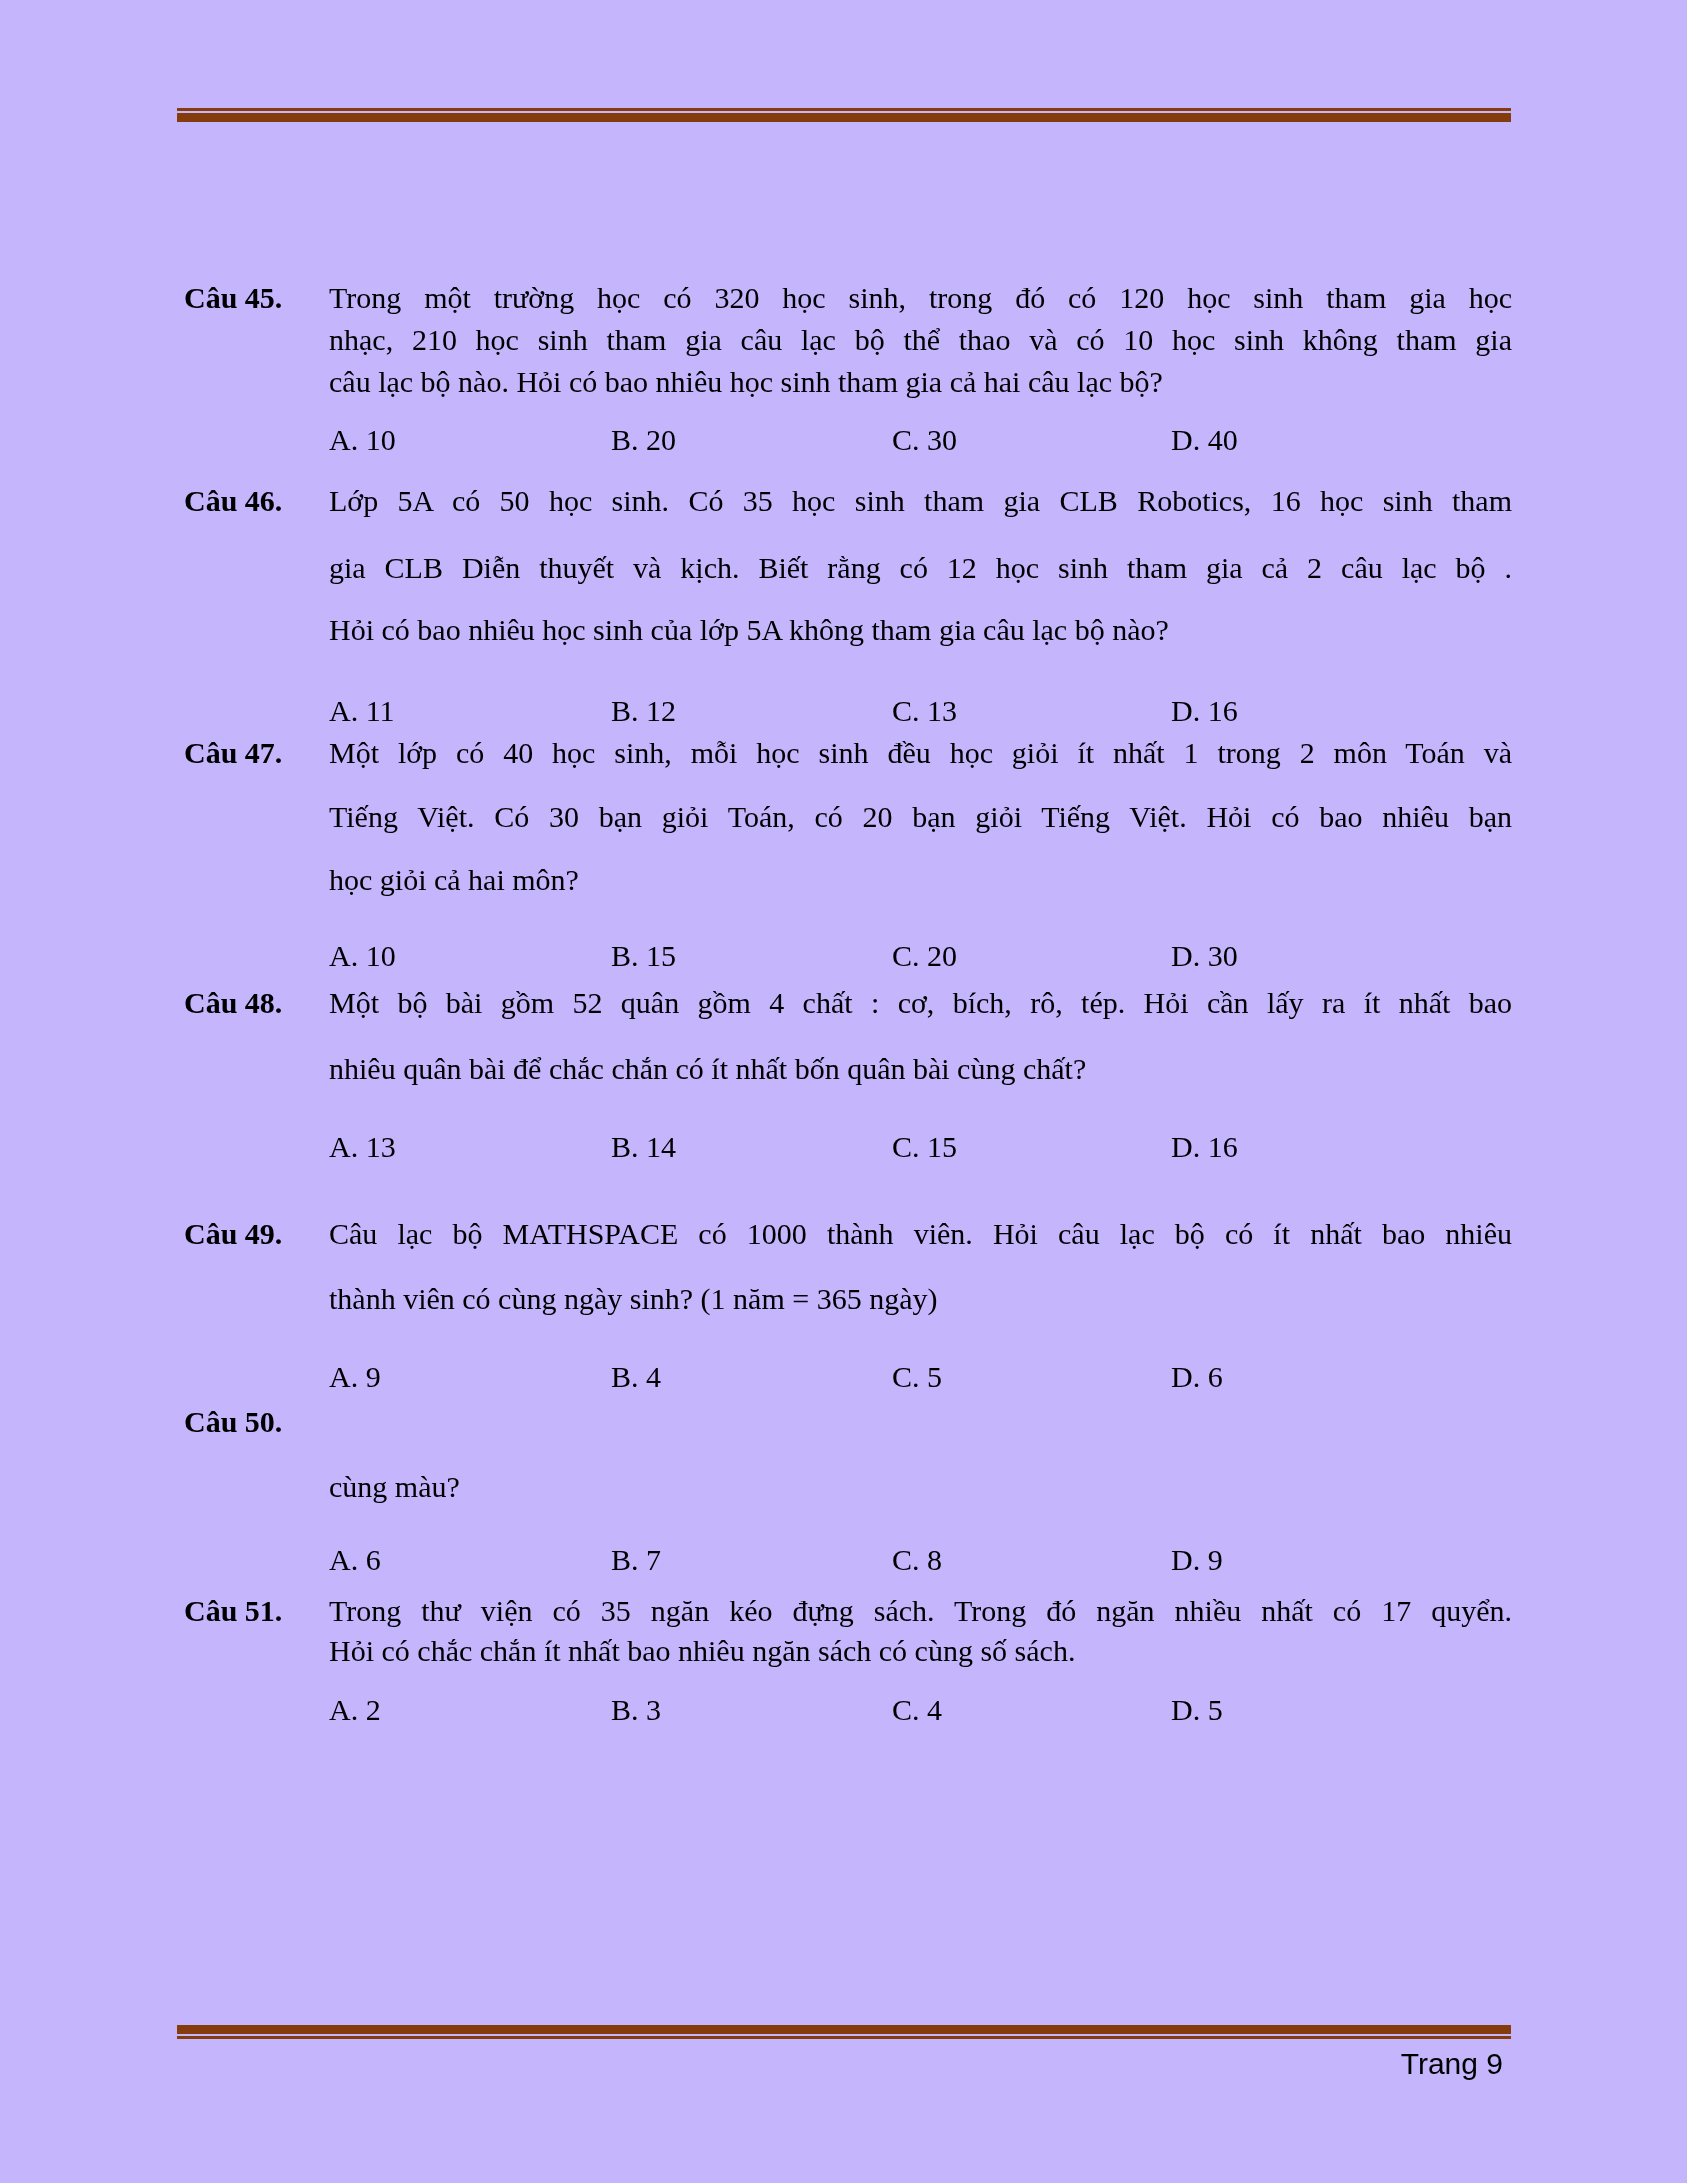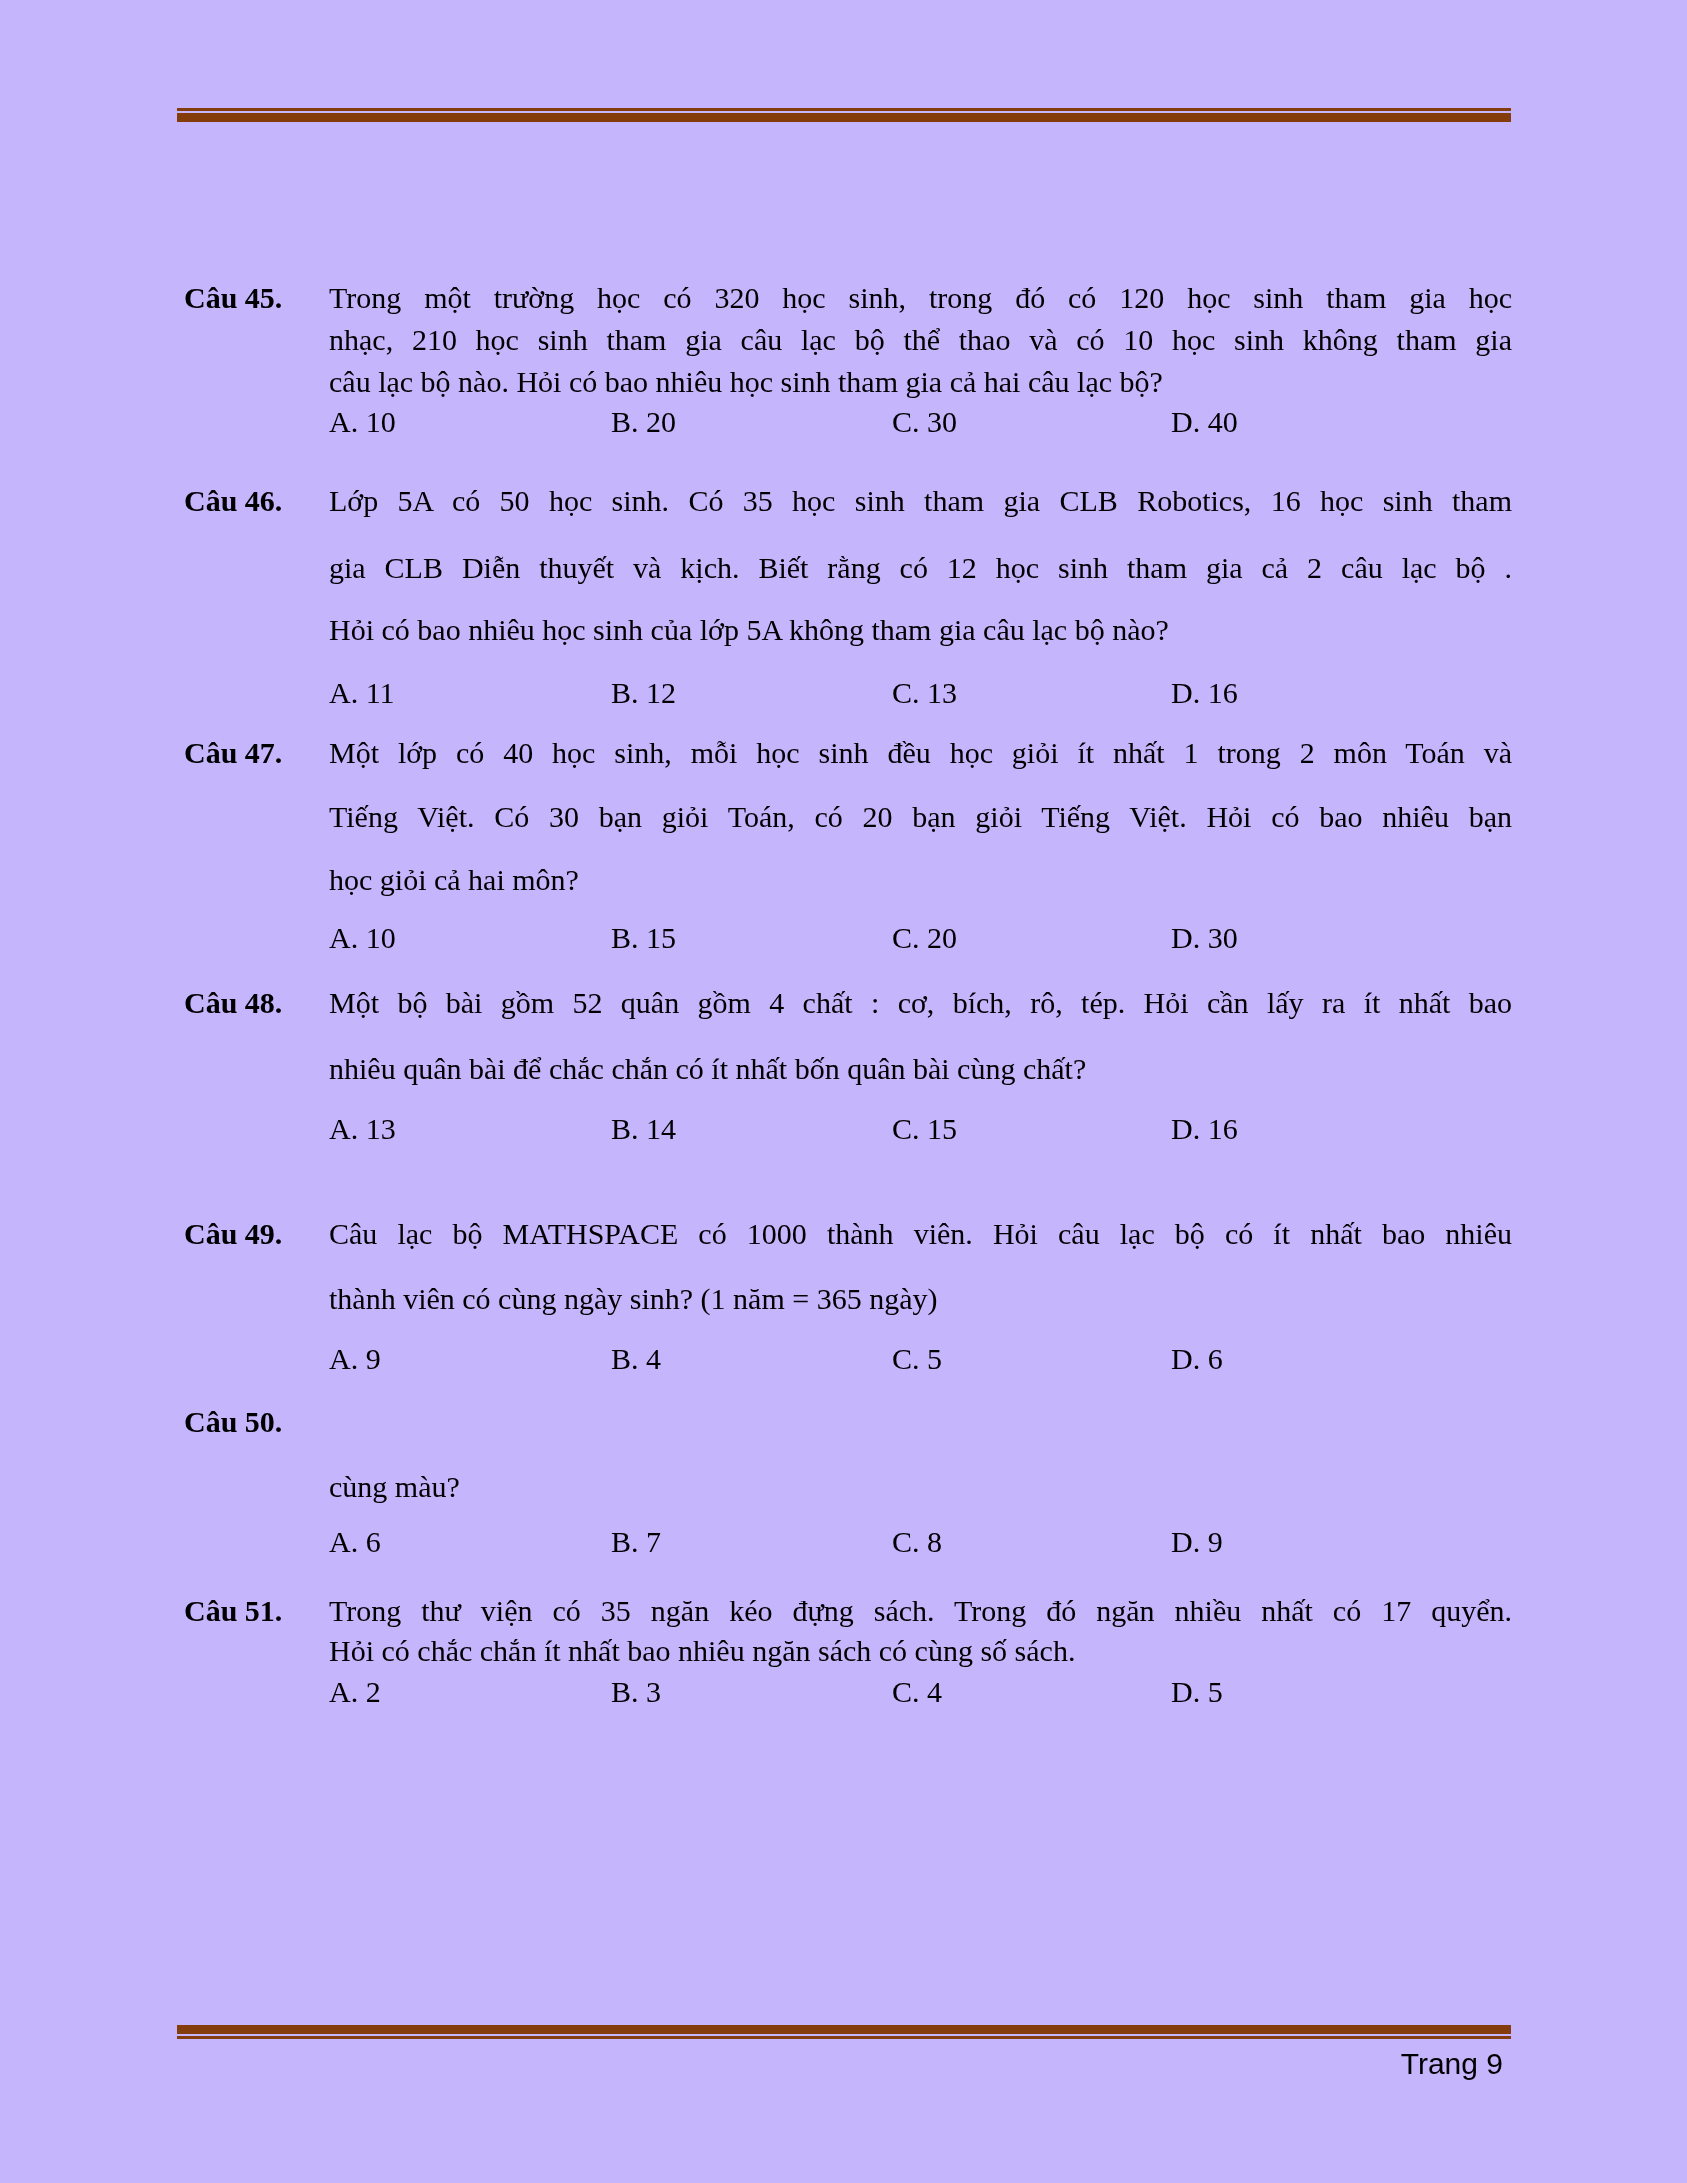--- a/index.html
+++ b/index.html
@@ -23,21 +23,21 @@
   }
   .qline {
     position:absolute; left:329px; width:1183px;
     font-size:30px; line-height:41px;
   }
   .qline.just { text-align:justify; text-align-last:justify; }
   .qline.nw   { white-space:nowrap; }
   .opts { position:absolute; left:0; width:1687px; height:41px; }
   .opt {
     position:absolute; white-space:nowrap;
-    font-size:30px; line-height:41px;
+    font-size:30px; line-height:41px;margin-top:18px;
   }
   .o-a { left:329px; }  .o-b { left:611px;text-align:right; }  .o-c { left:892px; }  .o-d { left:1171px; }
 
   .footer-label {
     position:absolute; top:2047px; right:184px;
     font-family:"Liberation Sans", sans-serif;
     font-size:30px; line-height:34px;
     white-space:nowrap;
   }
 </style>

